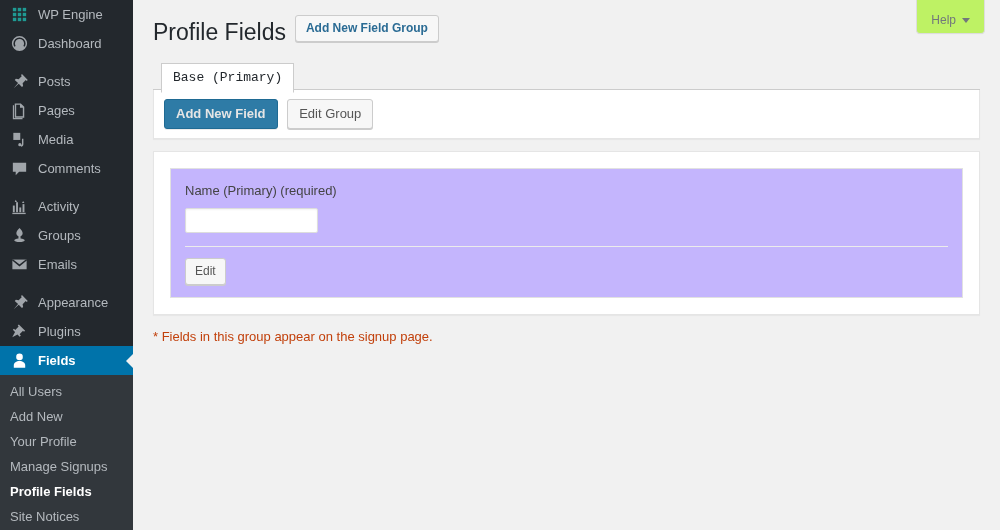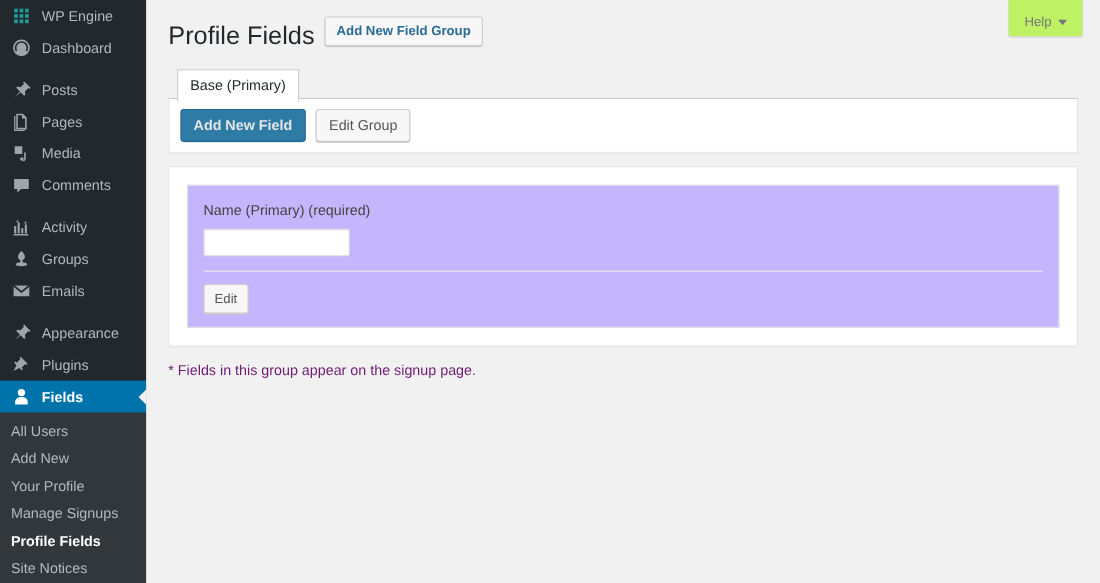--- a/index.html
+++ b/index.html
@@ -176,20 +176,21 @@
     top: 1px;
     background: #fff;
     border: 1px solid #ccc;
     border-bottom: 1px solid #fff;
     color: #23282d;
     font-size: 13px;
     line-height: 1;
     padding: 7px 11px 8px 11px;
     cursor: pointer;
     user-select: none;
+    font-family: Liberation Mono, monospace;
   }
 
   
   .actionbar {
     background: #fff;
     border: 1px solid #e5e5e5;
     border-top: none;
     box-shadow: 0 1px 1px rgba(0,0,0,.04);
     padding: 9px 10px;
     margin-top: 0;
@@ -273,21 +274,21 @@
     line-height: 1;
     padding: 6px 9px 7px 9px;
     cursor: pointer;
     user-select: none;
     box-shadow: 0 1px 0 #ccc;
   }
 
   .footnote {
     margin: 14px 0 0 0;
     font-size: 13px;
-    color: #701a75;
+    color: #c2410c;
     line-height: 1.3;
   }
 </style>
 </head>
 <body>
 
 <div id="app">
 
   <div id="adminmenu">
     <div id="menu-list">

